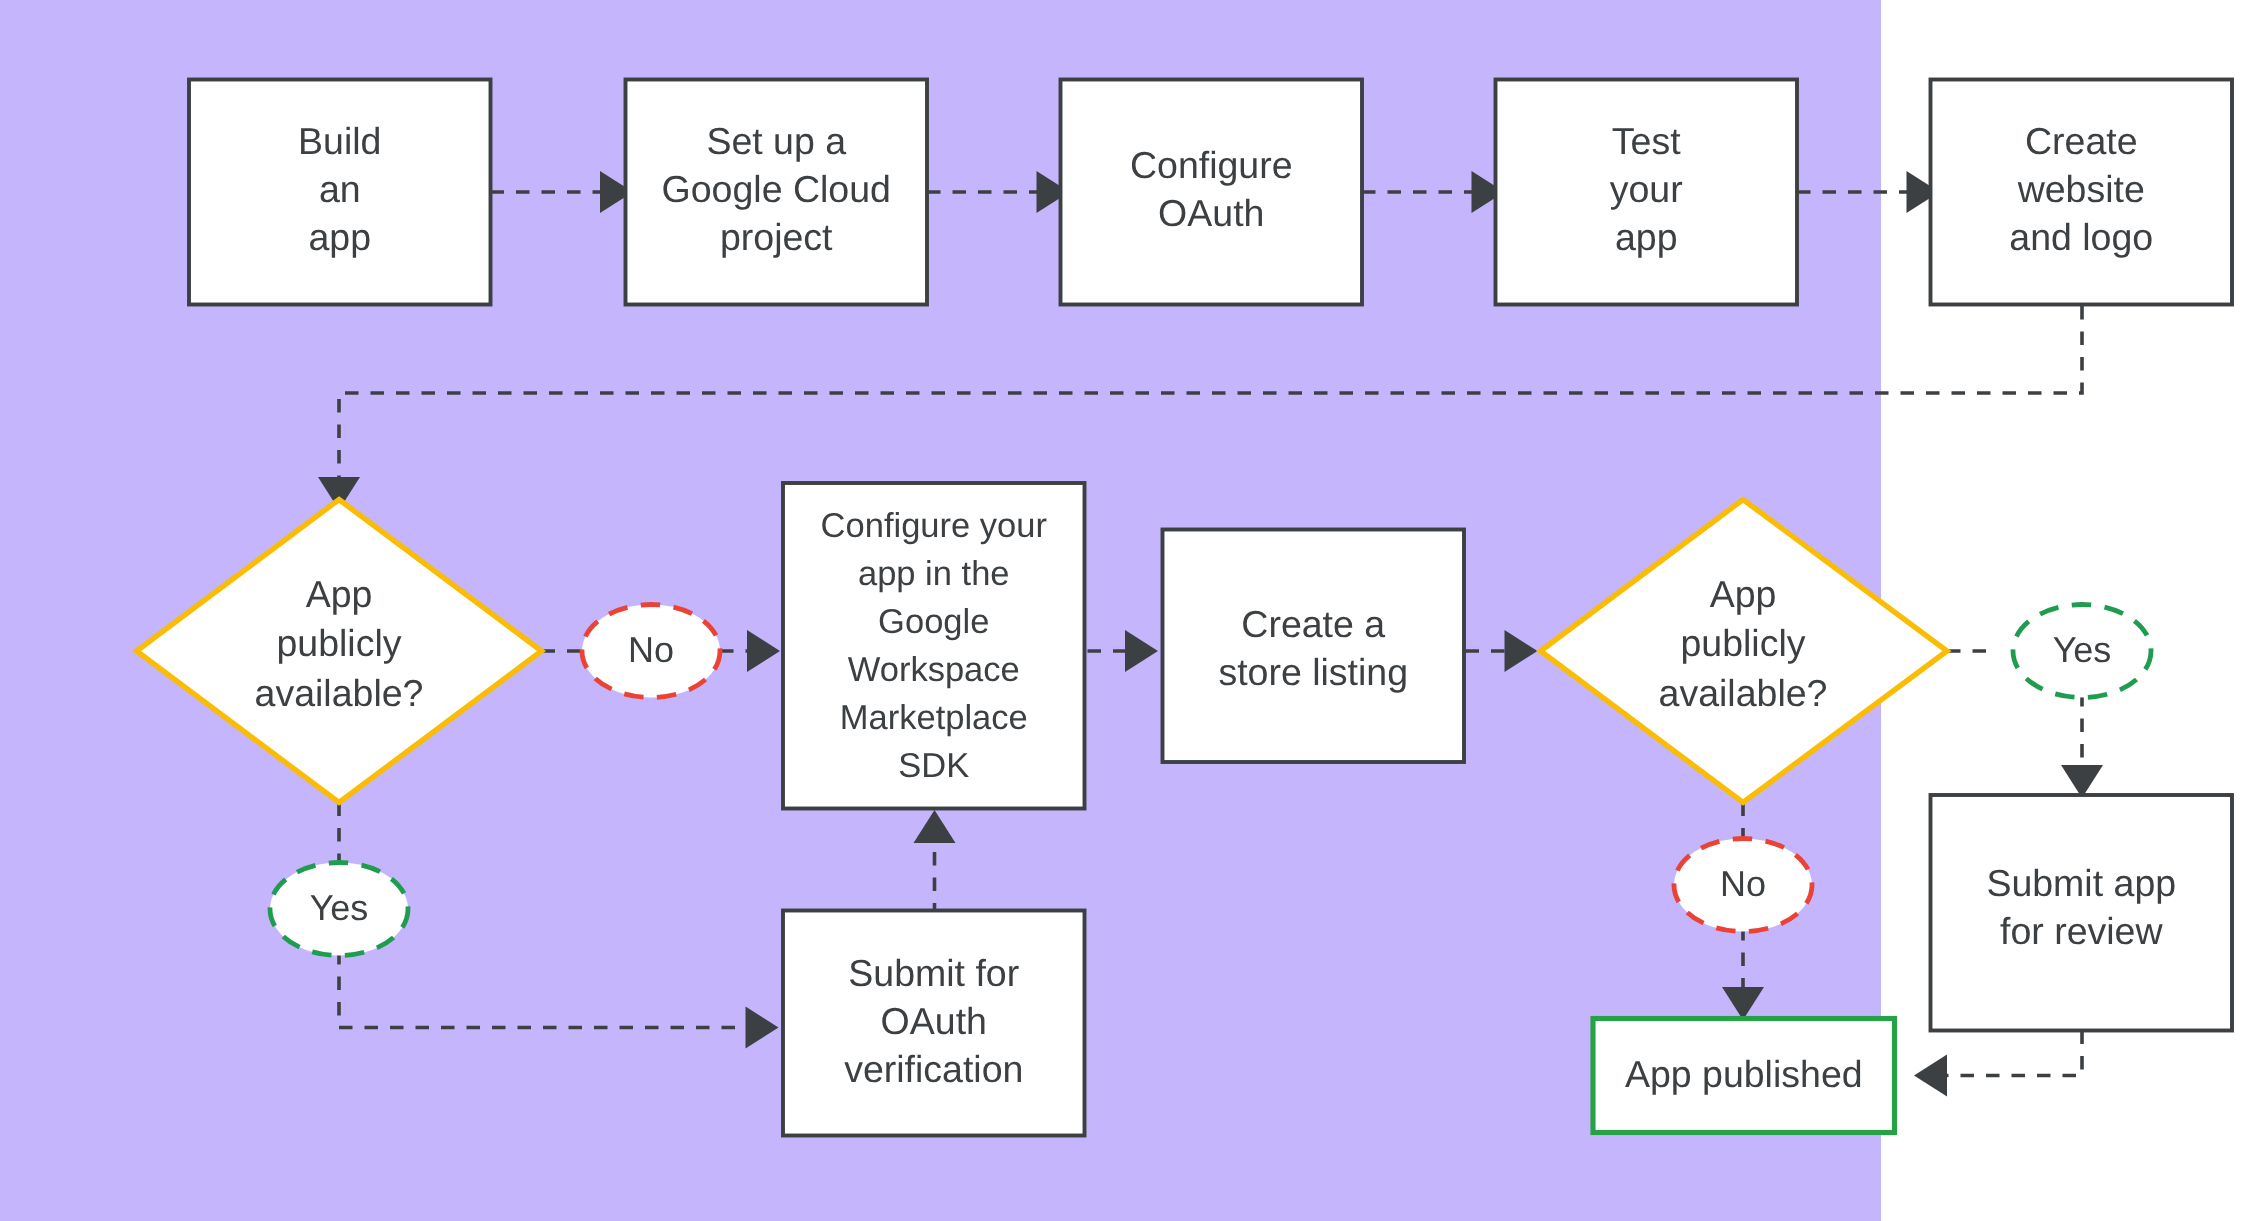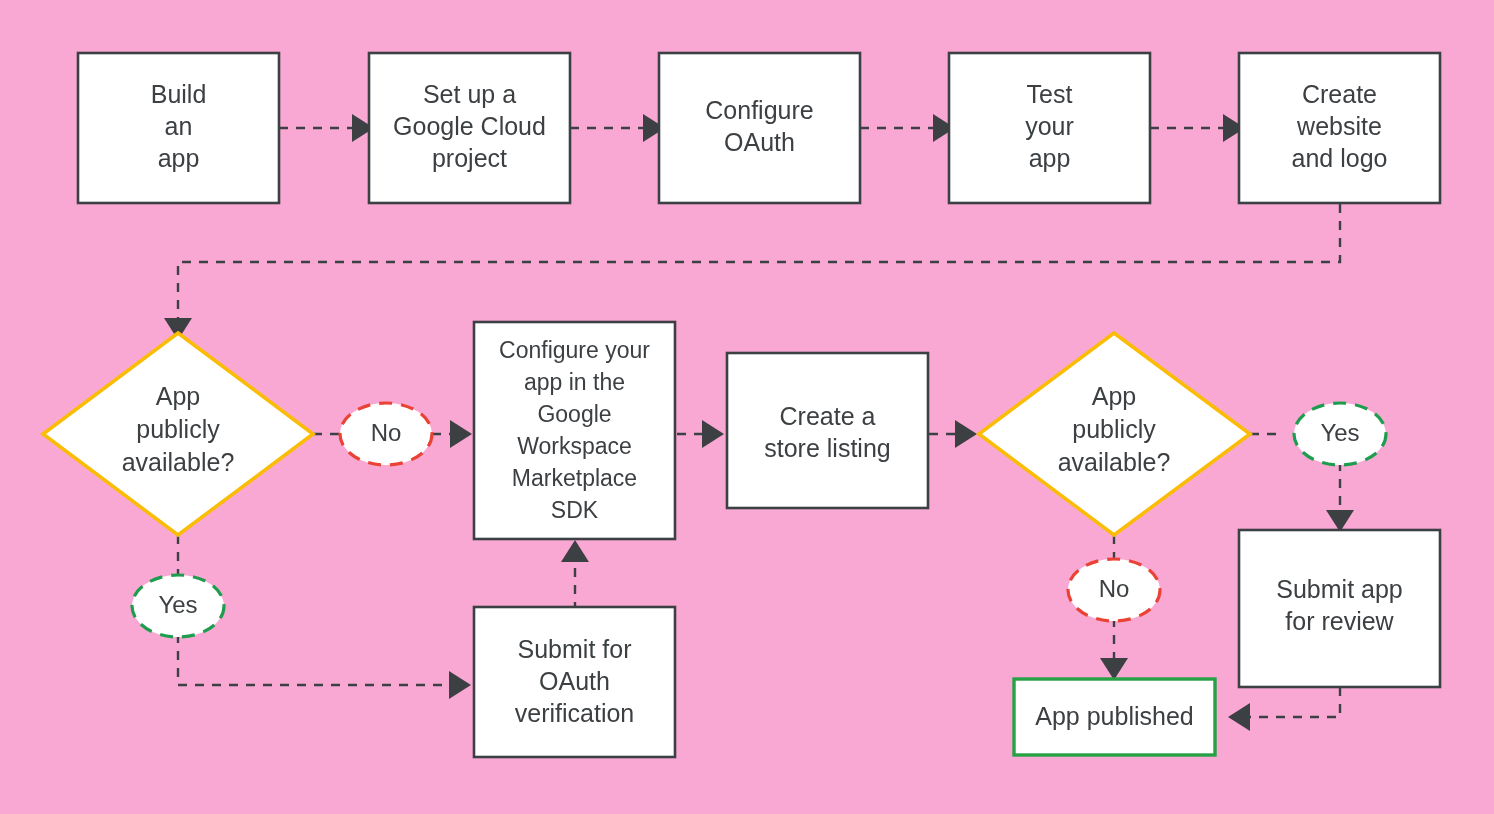--- a/index.html
+++ b/index.html
@@ -8,23 +8,24 @@
     background: #ffffff;
   }
   body {
     font-family: "Liberation Sans", sans-serif;
     width: 1494px;
     height: 814px;
     overflow: hidden;
   }
   #flow-root {
     position: relative;
-    width: 1494px;
+    width: 1206px;
     height: 814px;
-    background: #f9a8d4;
+    background: #c4b5fd;
+    padding-left: 48px;
   }
   svg.flow {
     display: block;
     width: 1494px;
     height: 814px;
   }
   .node-box {
     fill: #ffffff;
     stroke: #3c4043;
     stroke-width: 2.6;

